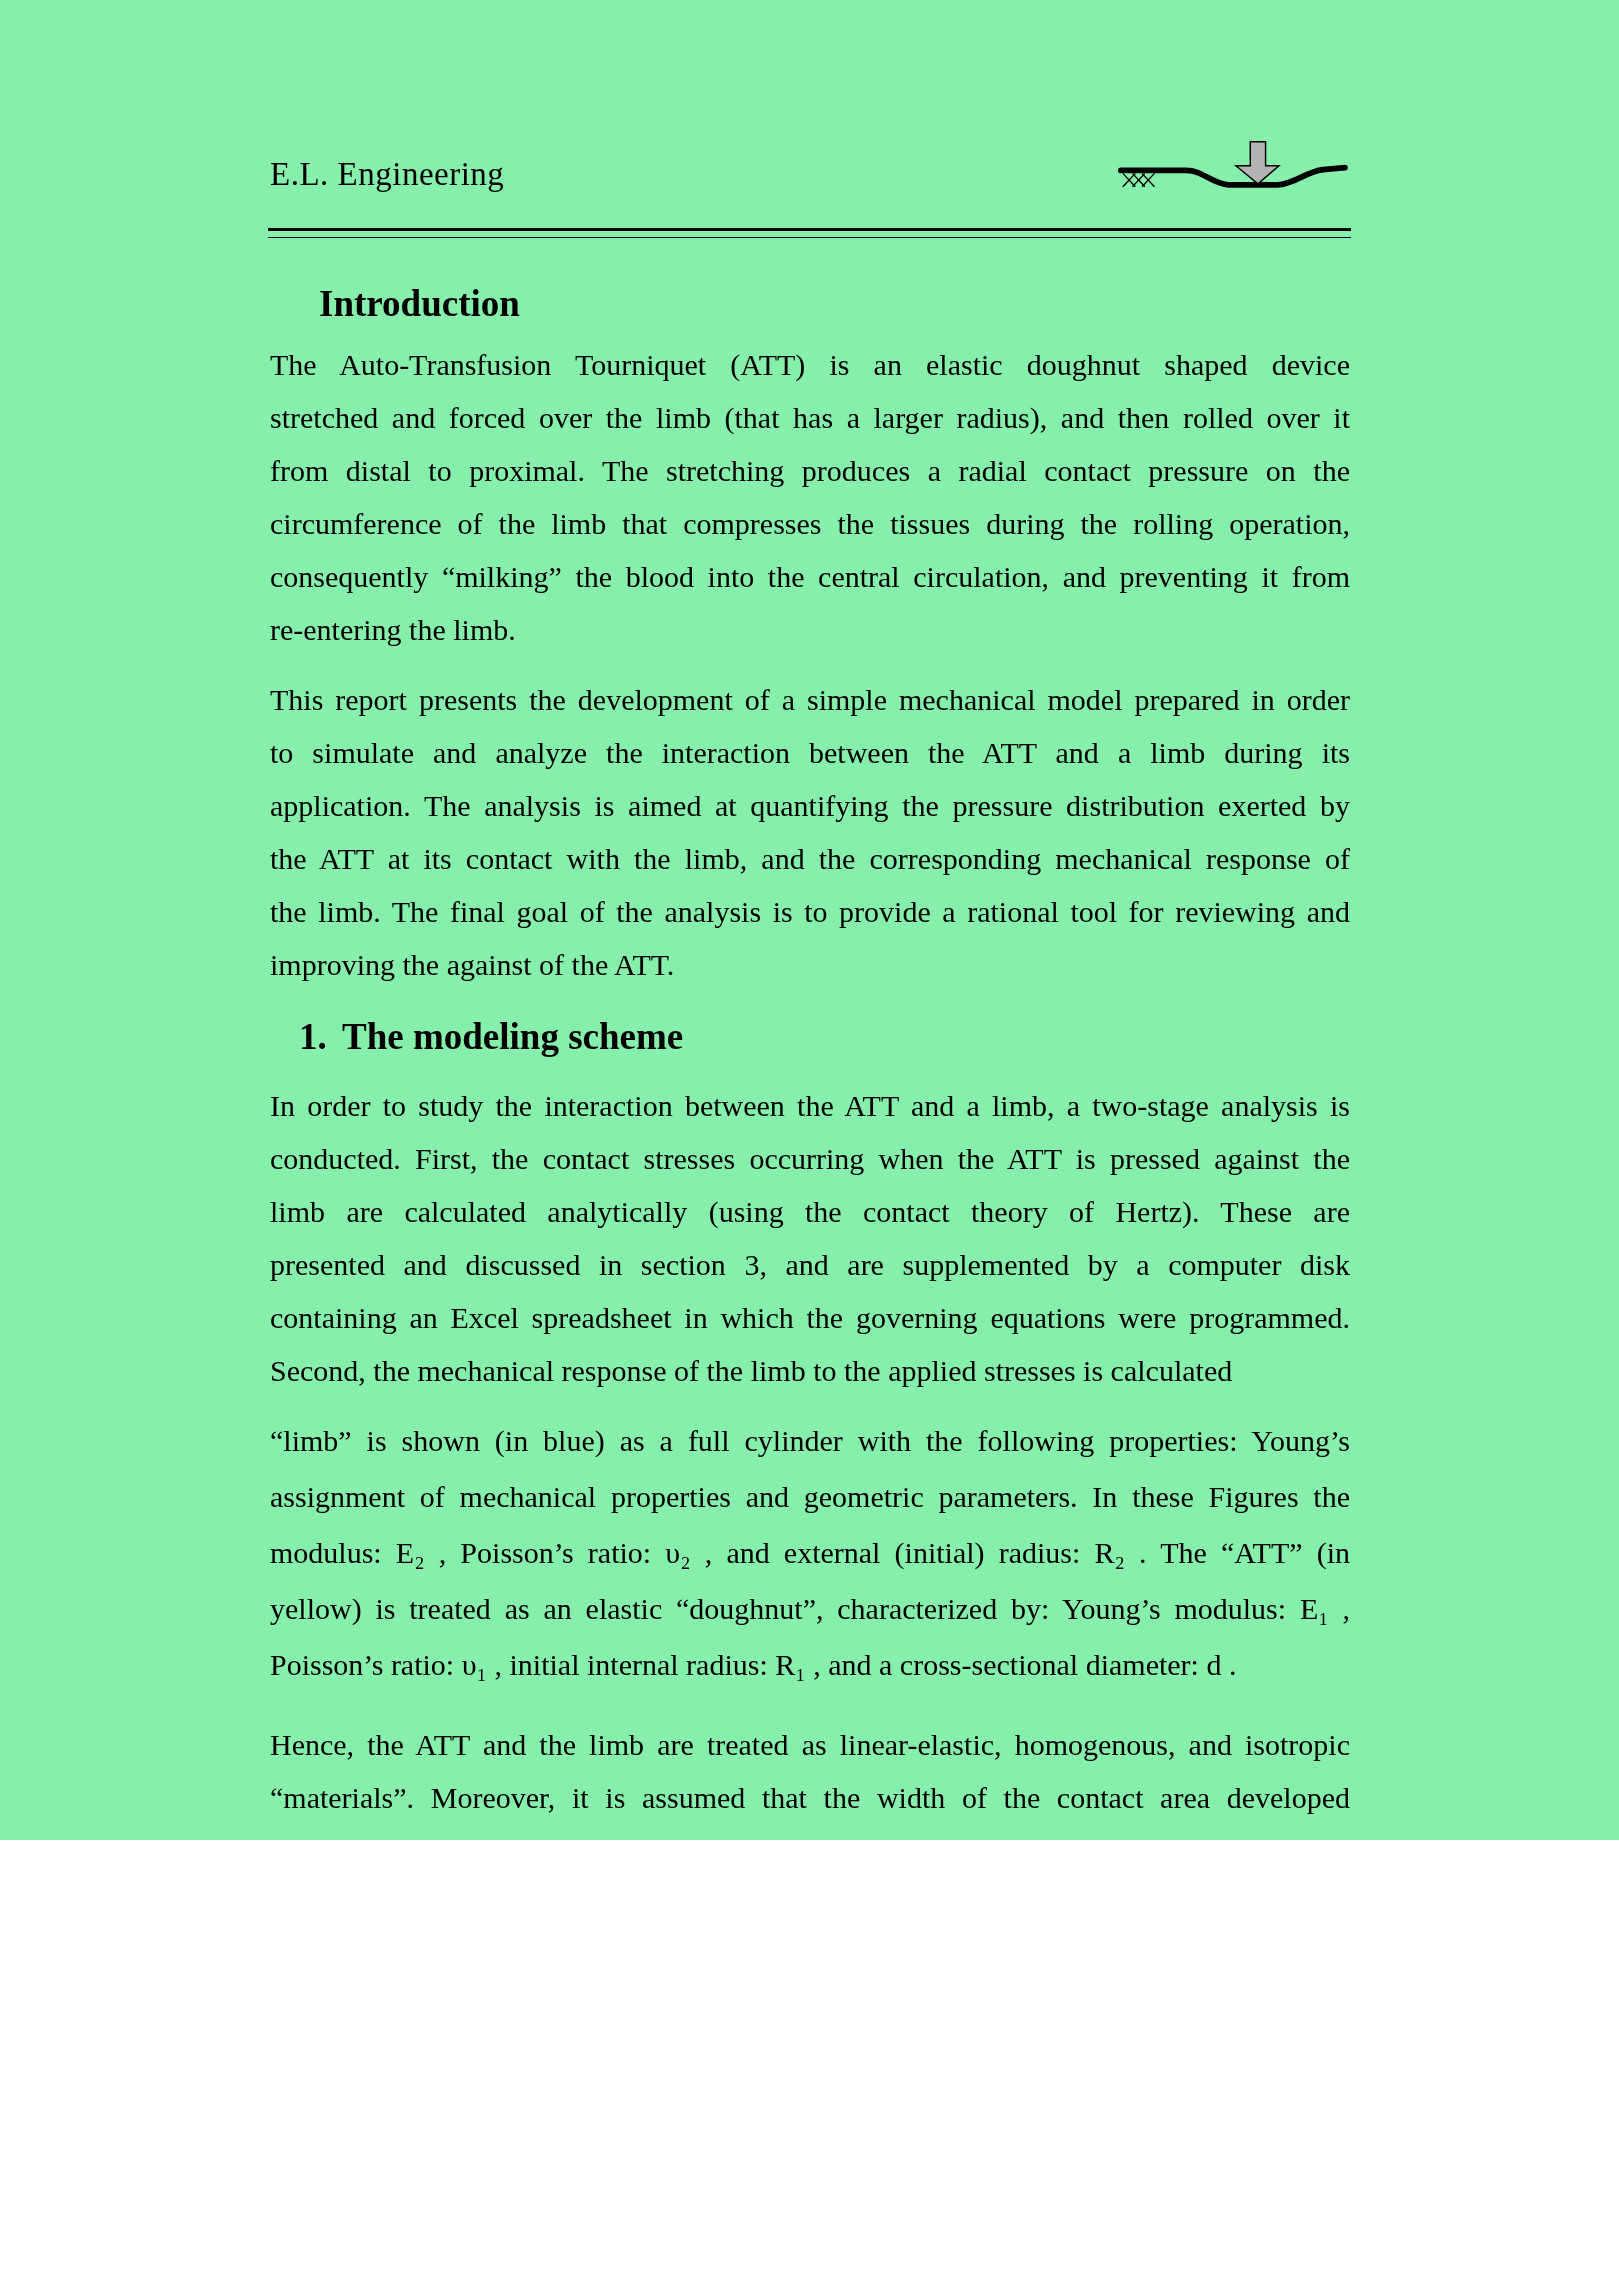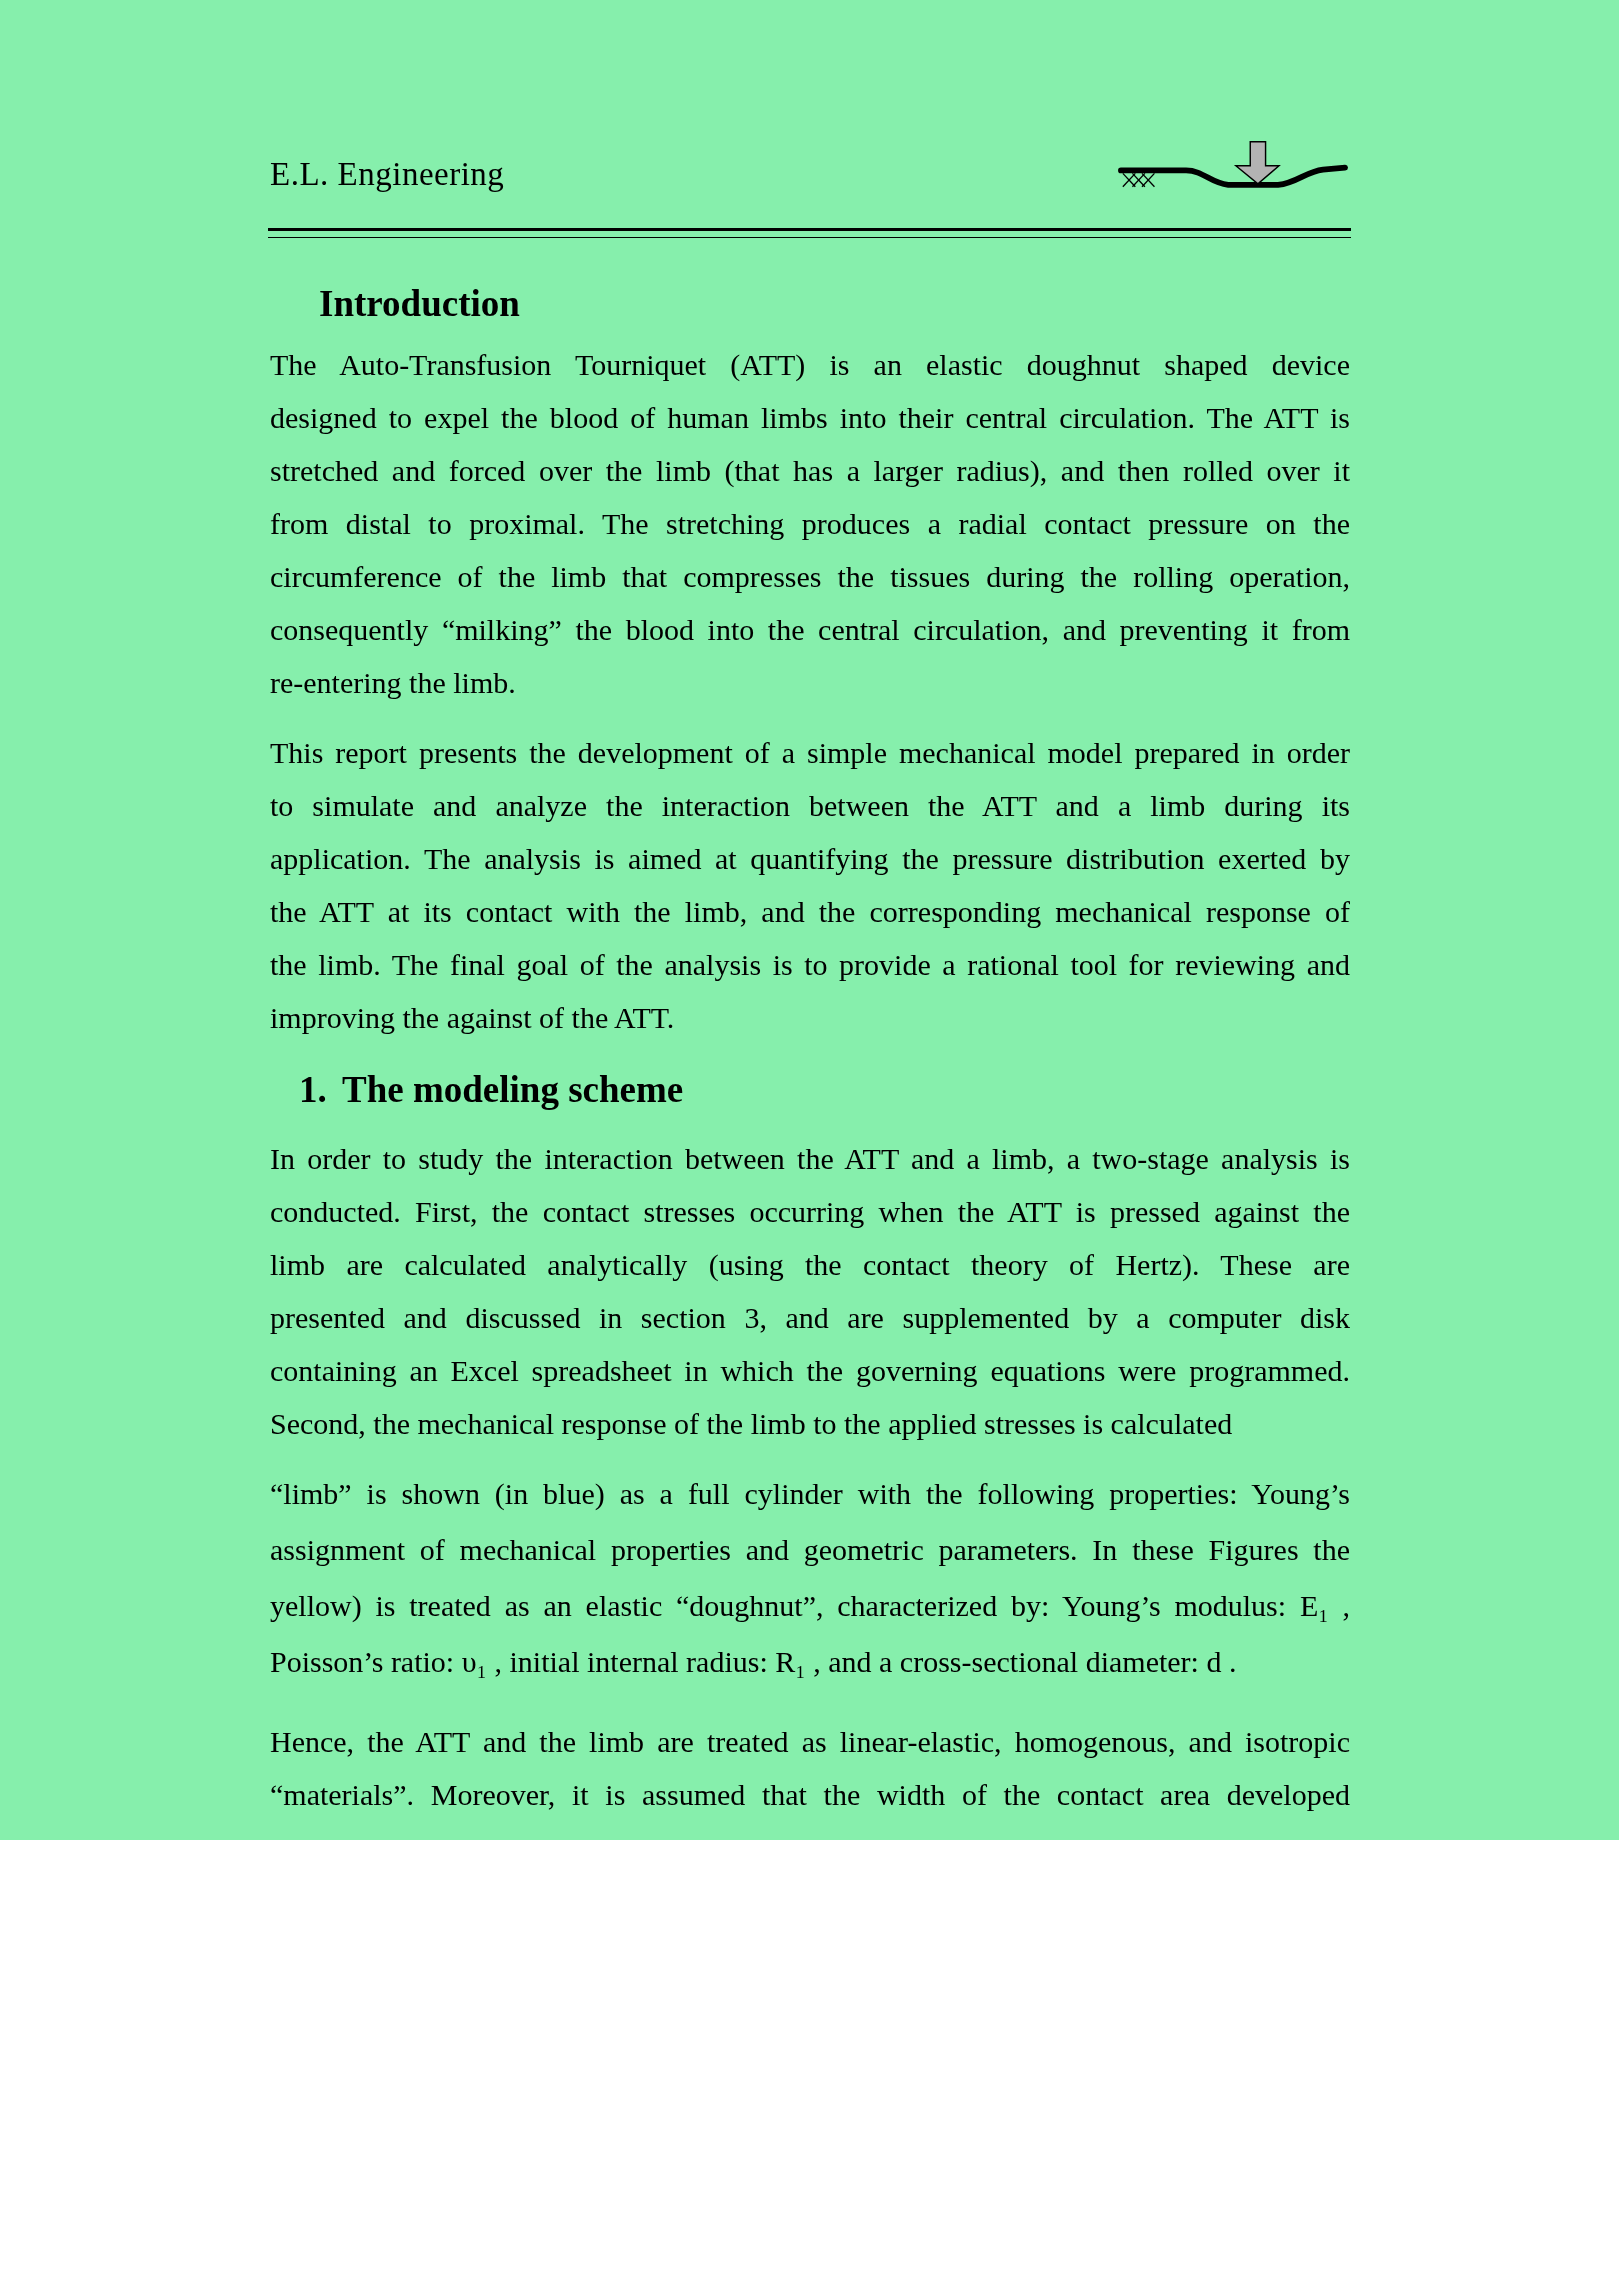--- a/index.html
+++ b/index.html
@@ -128,21 +128,20 @@
 
   <div class="header-rule"></div>
 
   <div class="content">
 
     <h2 class="intro-heading">Introduction</h2>
 
     <div class="para first">
 
     <div class="line">The Auto-Transfusion Tourniquet (ATT) is an elastic doughnut shaped device</div>
-        <div class="line">designed to expel the blood of human limbs into their central circulation. The ATT is</div>
         <div class="line">stretched and forced over the limb (that has a larger radius), and then rolled over it</div>
         <div class="line">from distal to proximal. The stretching produces a radial contact pressure on the</div>
         <div class="line">circumference of the limb that compresses the tissues during the rolling operation,</div>
         <div class="line">consequently “milking” the blood into the central circulation, and preventing it from</div>
         <div class="line">re-entering the limb.</div>
       </div>
 
     <div class="para">
 
     <div class="line">This report presents the development of a simple mechanical model prepared in order</div>
@@ -165,20 +164,21 @@
         <div class="line">limb are calculated analytically (using the contact theory of Hertz). These are</div>
         <div class="line">presented and discussed in section 3, and are supplemented by a computer disk</div>
         <div class="line">containing an Excel spreadsheet in which the governing equations were programmed.</div>
         <div class="line">Second, the mechanical response of the limb to the applied stresses is calculated</div>
       </div>
 
     <div class="para math">
 
         <div class="line">“limb” is shown (in blue) as a full cylinder with the following properties: Young’s</div>
         <div class="line">assignment of mechanical properties and geometric parameters. In these Figures the</div>
+        <div class="line">modulus: E₂ , Poisson’s ratio: υ₂ , and external (initial) radius: R₂ . The “ATT” (in</div>
         <div class="line">yellow) is treated as an elastic “doughnut”, characterized by: Young’s modulus: E₁ ,</div>
         <div class="line">Poisson’s ratio: υ₁ , initial internal radius: R₁ , and a cross-sectional diameter: d .</div>
       </div>
 
     <div class="para cont">
 
     <div class="line">Hence, the ATT and the limb are treated as linear-elastic, homogenous, and isotropic</div>
         <div class="line">“materials”. Moreover, it is assumed that the width of the contact area developed</div>
       </div>
 

